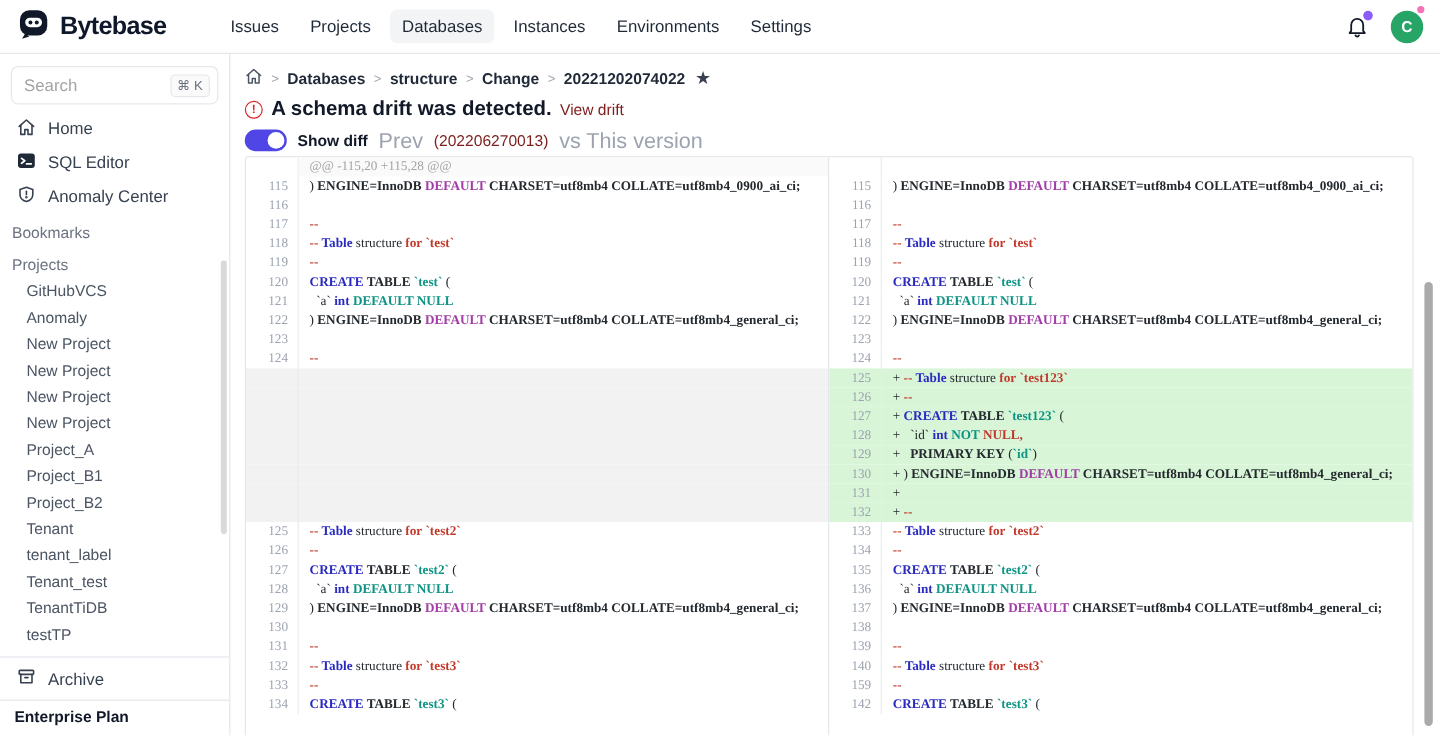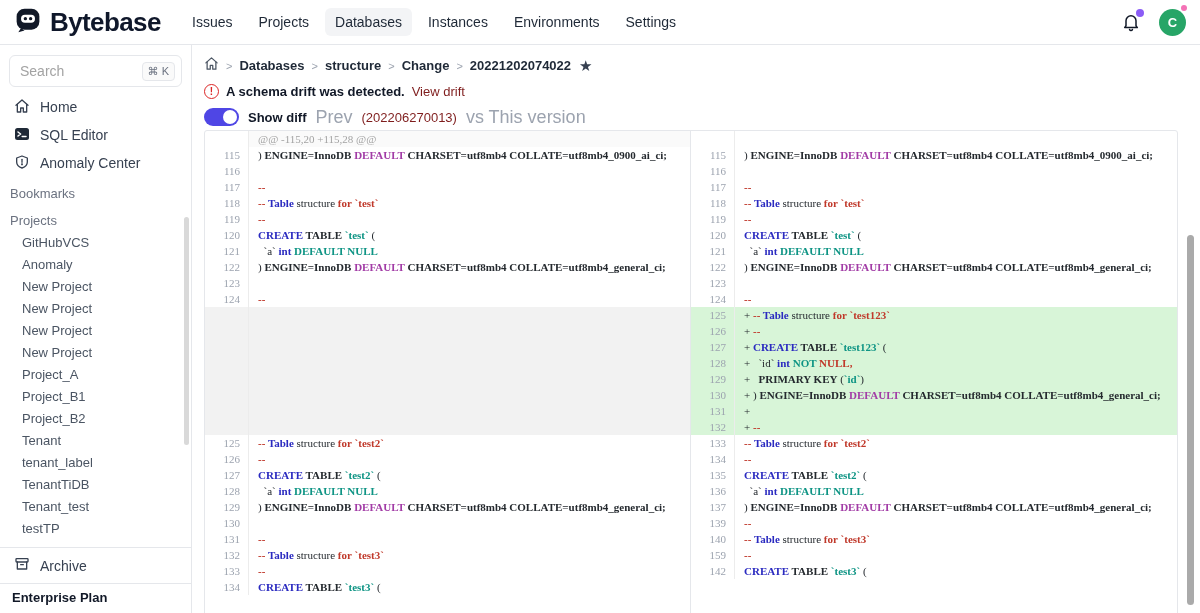--- a/index.html
+++ b/index.html
@@ -4,21 +4,21 @@
 <style>
   * { margin:0; padding:0; box-sizing:border-box; }
   html,body { width:1200px; height:613px; overflow:hidden; background:#fff;
     font-family:"Liberation Sans", sans-serif; }
   .page { width:1200px; height:613px; position:relative; overflow:hidden; }
 
   
   .topnav { height:45px; display:flex; align-items:center; padding:0 14px;
     border-bottom:1px solid #e5e7eb; background:#fff; }
   .brand { display:flex; align-items:center; gap:8px; width:152px; }
-  .brand-name { font-weight:800; font-size:26px; letter-spacing:-0.6px; color:#0f172a; }
+  .brand-name { font-weight:800; font-size:21px; letter-spacing:-0.6px; color:#0f172a; }
   .nav-menu { display:flex; gap:6px; margin-left:16px; }
   .nav-item { padding:6px 10px; font-size:14px; color:#1f2937; border-radius:6px; cursor:pointer; }
   .nav-item.active { background:#f3f4f6; }
   .nav-right { margin-left:auto; display:flex; align-items:center; gap:18px; }
   .bell-wrap { position:relative; width:20px; height:20px; }
   .bell-dot { position:absolute; top:-3px; right:-3px; width:8px; height:8px;
     border-radius:50%; background:#8b5cf6; }
   .avatar { position:relative; width:27px; height:27px; border-radius:50%; background:#27a567;
     color:#fff; font-size:13px; font-weight:600; display:flex; align-items:center; justify-content:center; }
   .avatar-dot { position:absolute; top:-4px; right:-1px; width:6px; height:6px;
@@ -54,21 +54,21 @@
   .main { flex:1; padding:12px 0 0 12px; position:relative; overflow:hidden; }
   .breadcrumb { display:flex; align-items:center; gap:7px; height:17px; }
   .bc-sep { color:#9ca3af; font-size:11px; }
   .crumb { font-size:13px; font-weight:600; color:#1f2937; cursor:pointer; }
   .bc-star { color:#374151; font-size:15px; line-height:1; cursor:pointer; margin-left:1px; }
 
   .drift-row { margin-top:8px; display:flex; align-items:center; gap:7px; height:18px; }
   .drift-icon { width:15px; height:15px; border:1.5px solid #dc2626; border-radius:50%;
     color:#dc2626; font-size:10px; font-weight:700; display:flex; align-items:center;
     justify-content:center; flex:none; }
-  .drift-msg { font-size:13px; font-weight:600; color:#111827; }
+  .drift-msg { font-size:17px; font-weight:600; color:#111827; }
   .link { font-size:13px; color:#7f1d1d; font-weight:500; cursor:pointer; }
 
   .toggle-row { margin-top:8px; display:flex; align-items:center; gap:9px; height:18px; }
   .toggle { width:35px; height:18px; border-radius:9px; background:#4f46e5; position:relative;
     cursor:pointer; flex:none; }
   .toggle-knob { position:absolute; right:2px; top:2px; width:14px; height:14px;
     border-radius:50%; background:#fff; }
   .toggle-label { font-size:13px; font-weight:700; color:#111827; }
   .muted { font-size:18px; color:#9ca3af; }
 
@@ -190,22 +190,22 @@
           <div class="proj-item">Anomaly</div>
           <div class="proj-item">New Project</div>
           <div class="proj-item">New Project</div>
           <div class="proj-item">New Project</div>
           <div class="proj-item">New Project</div>
           <div class="proj-item">Project_A</div>
           <div class="proj-item">Project_B1</div>
           <div class="proj-item">Project_B2</div>
           <div class="proj-item">Tenant</div>
           <div class="proj-item">tenant_label</div>
+          <div class="proj-item">Tenant_test</div>
           <div class="proj-item">TenantTiDB</div>
-          <div class="proj-item">Tenant_test</div>
           <div class="proj-item">testTP</div>
         </div>
 
       <div class="archive-row">
         <span>
           <svg width="16" height="16" viewBox="0 0 24 24" fill="none" stroke="#374151" stroke-width="2" stroke-linecap="round" stroke-linejoin="round">
             <rect x="3" y="4" width="18" height="5" rx="1"></rect>
               <path d="M5 9v10.5h14V9"></path>
               <path d="M10 13h4"></path>
           </svg>
@@ -469,20 +469,24 @@
               </div>
               <div class="row">
                 <div class="gut">136</div>
                 <div class="cod"><span class="td">  `a` </span><span class="tk">int</span><span class="tt"> DEFAULT NULL</span></div>
               </div>
               <div class="row">
                 <div class="gut">137</div>
                 <div class="cod"><span class="td">) </span><span class="tb">ENGINE=InnoDB </span><span class="tp">DEFAULT</span><span class="tb"> CHARSET=utf8mb4 COLLATE=utf8mb4_general_ci;</span></div>
               </div>
               <div class="row">
+                <div class="gut">138</div>
+                <div class="cod"></div>
+              </div>
+              <div class="row">
                 <div class="gut">139</div>
                 <div class="cod"><span class="tr">--</span></div>
               </div>
               <div class="row">
                 <div class="gut">140</div>
                 <div class="cod"><span class="tr">-- </span><span class="tk">Table</span><span class="td"> structure </span><span class="tr">for</span><span class="td"> </span><span class="tr">`test3`</span></div>
               </div>
               <div class="row">
                 <div class="gut">159</div>
                 <div class="cod"><span class="tr">--</span></div>

